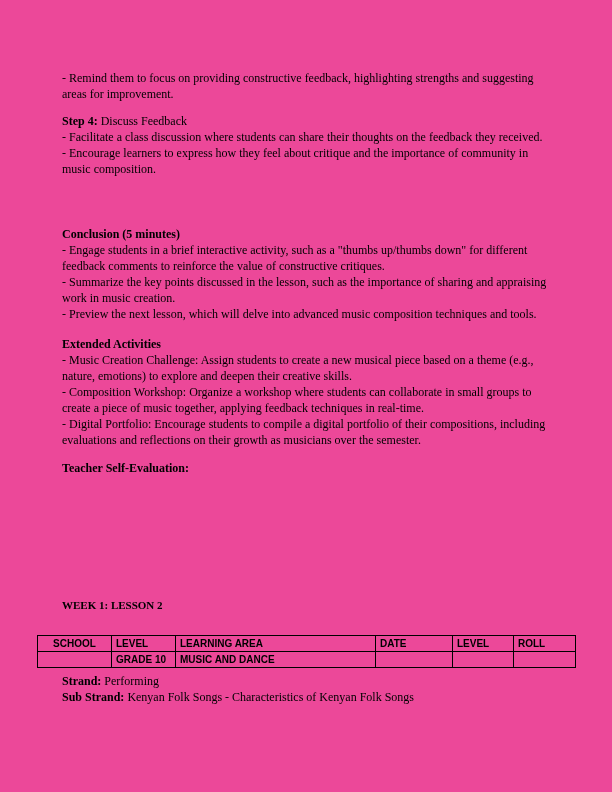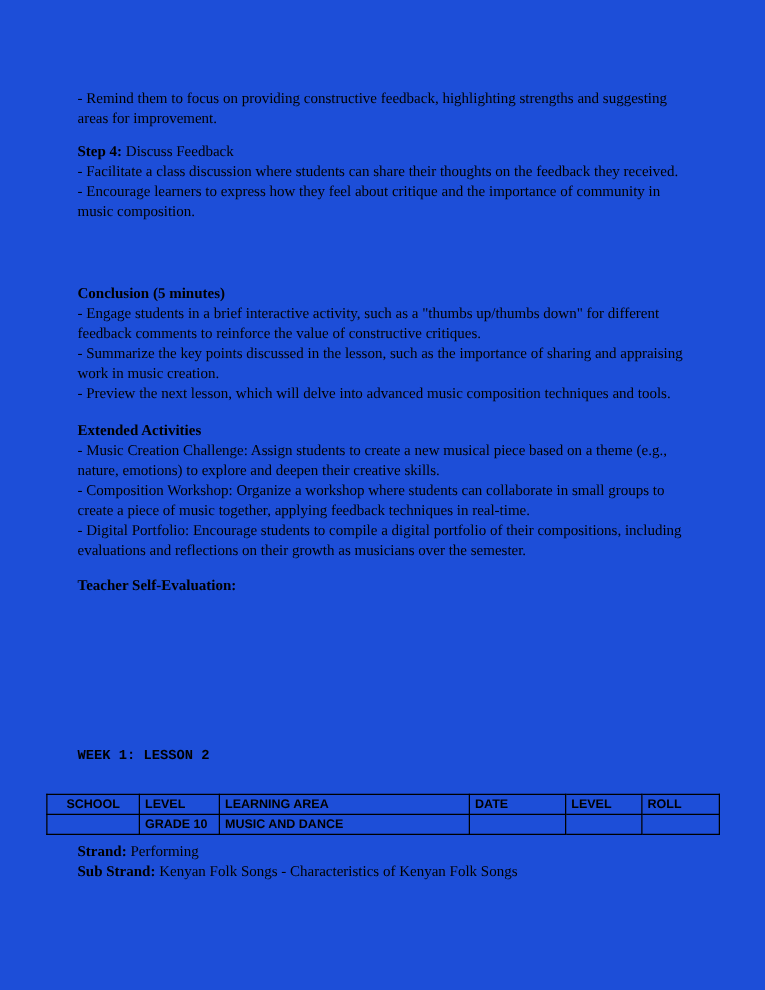--- a/index.html
+++ b/index.html
@@ -1,41 +1,41 @@
 <!DOCTYPE html>
 <html><head>
 <meta charset="utf-8">
 <style>
   html, body { margin: 0; padding: 0; background: #ffffff; }
   .page {
     position: relative;
     width: 612px;
     height: 792px;
-    background: #1d4ed8;
+    background: #ec4899;
     overflow: hidden;
     color: #000000;
   }
   .block {
     position: absolute;
     left: 62px;
     width: 487px;
   }
   .serif {
     font-family: "Liberation Serif", serif;
     font-size: 12px;
     line-height: 16px;
     color: #000000;
   }
   .serif p { margin: 0; }
   .bold { font-weight: bold; margin-top: 20px; }
   .week-heading {
     position: absolute;
     left: 62px;
     top: 599px;
-    font-family: Liberation Mono, monospace;
+    font-family: Liberation Serif, serif;
     font-size: 11px;
     font-weight: bold;
     color: #000000;
   }
   table.lesson-table {
     position: absolute;
     left: 37px;
     top: 635px;
     border-collapse: collapse;
     table-layout: fixed;

